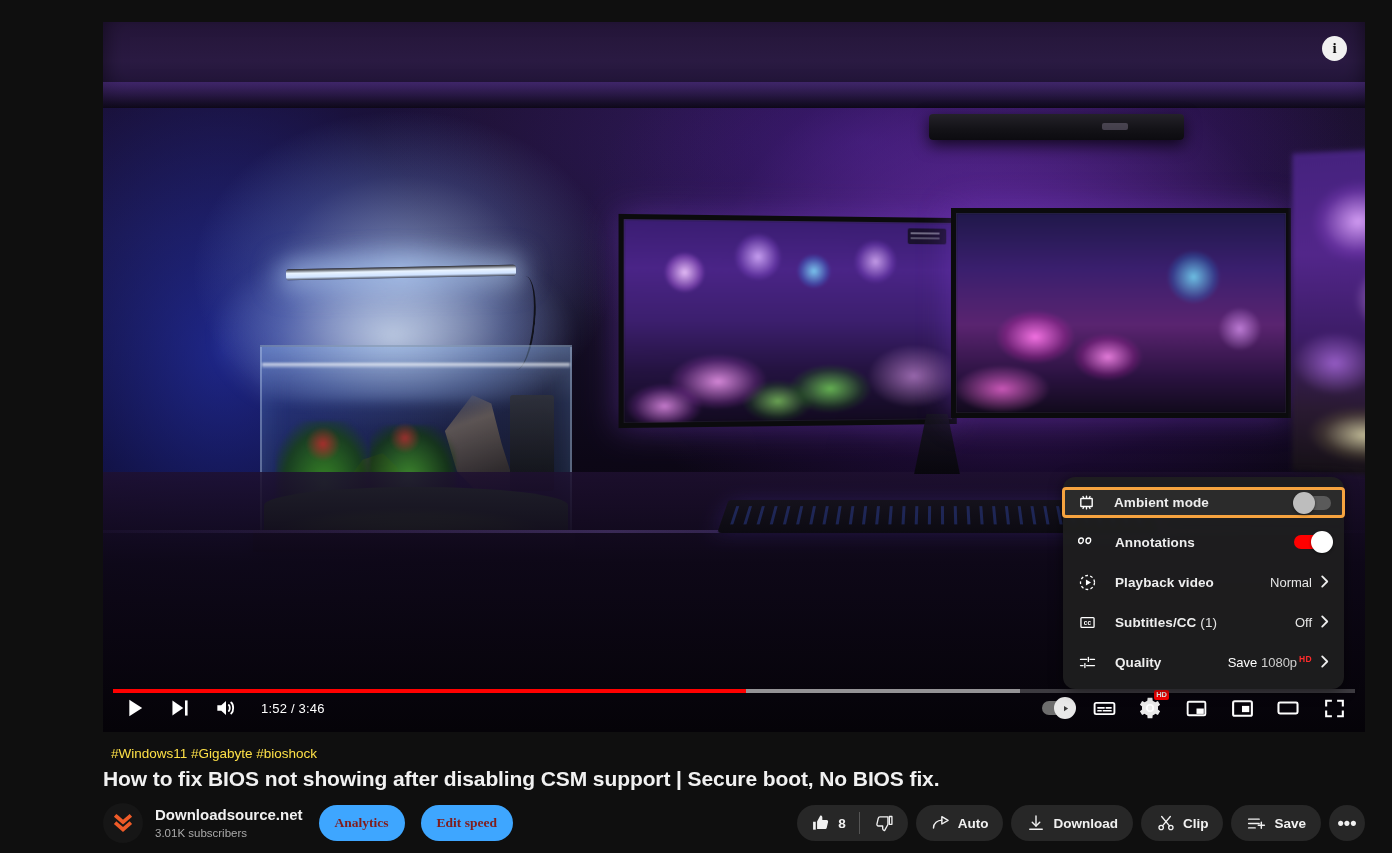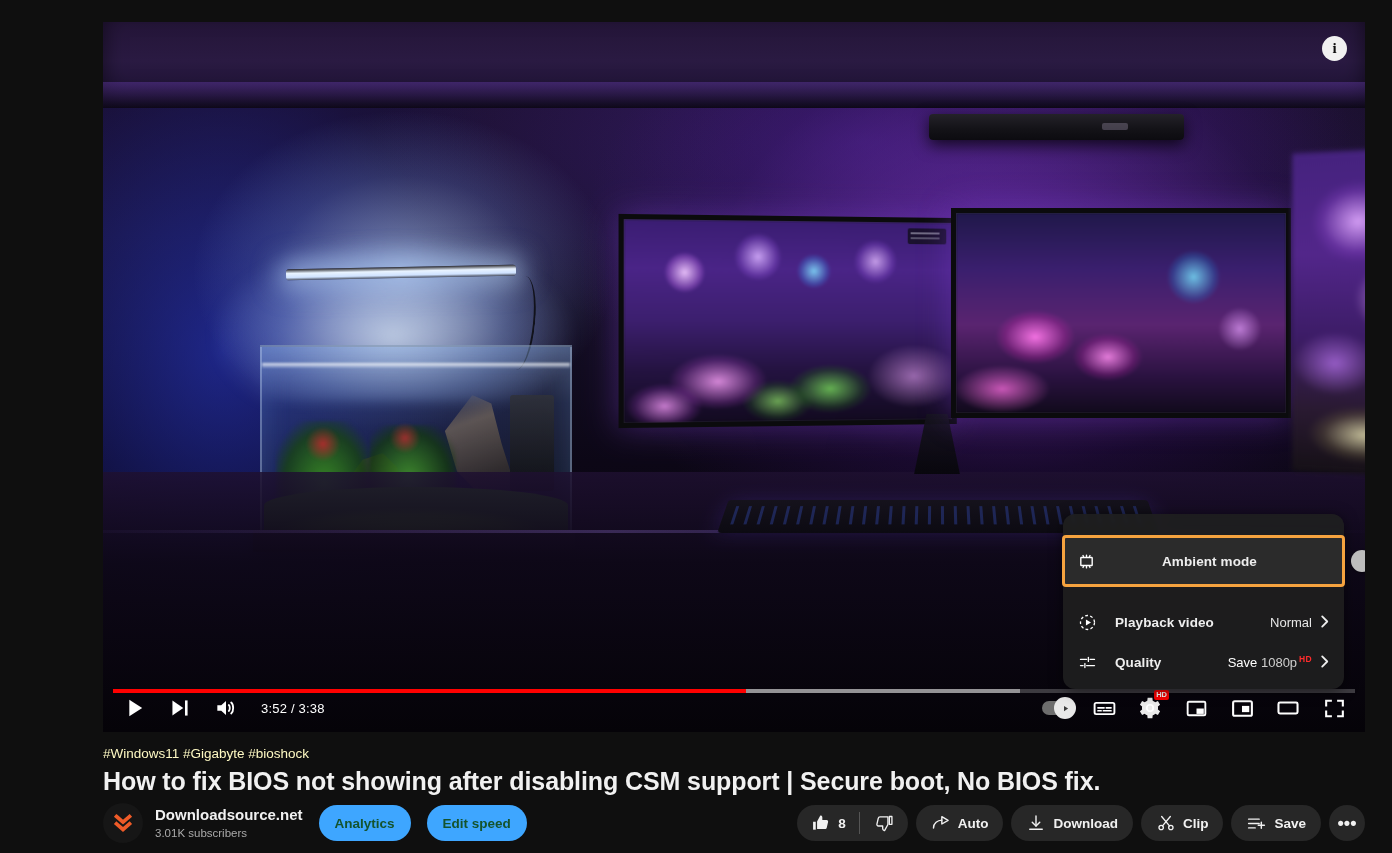--- a/index.html
+++ b/index.html
@@ -239,24 +239,23 @@
   .menu-row{
     position:relative;
     display:flex; align-items:center;
     height:40px; padding:0 14px 0 12px;
     color:#eee; cursor:pointer; box-sizing:border-box;
   }
   .menu-row.highlight{
     border:3px solid #f6a33f;
     border-radius:4px;
     background:#2b2b2b;
-    height:52px;
-    margin:15px -1px;
+    height:31px;
+    margin:4px -1px;
     padding:0 11px 0 9px;
-    gap:48px;
   }
   .menu-ico{
     width:24px; height:24px; flex:0 0 24px;
     display:flex; align-items:center; justify-content:center;
     margin-right:16px; color:#fff;
   }
   .menu-label{ font-weight:600; letter-spacing:0.1px; white-space:nowrap; }
   .menu-label .sub{ font-weight:400; color:#e4e4e4; }
   .menu-spacer{ flex:1 1 auto; }
   .menu-value{
@@ -314,44 +313,44 @@
     width:32px; height:14px; border-radius:8px; background:#6d6d6d; position:relative;
   }
   .autoplay-toggle .knob{
     position:absolute; right:-2px; top:-4px; width:22px; height:22px; border-radius:50%;
     background:#e8e8e8; display:flex; align-items:center; justify-content:center;
   }
 
   
   .meta{ position:absolute; left:103px; top:746px; width:1262px; }
   .hashtags{
-    color:#fef9c3; font-size:13.5px; margin:0 0 6px 0; cursor:pointer;
+    color:#fde047; font-size:13.5px; margin:0 0 6px 8px; cursor:pointer;
   }
   .vid-title{
-    color:#f1f1f1; font-size:25px; font-weight:700; margin:0;
+    color:#f1f1f1; font-size:21px; font-weight:700; margin:0;
     letter-spacing:-0.1px; white-space:nowrap;
   }
 
   .owner-row{
     position:absolute; left:103px; top:798px; width:1262px; height:50px;
     display:flex; align-items:center;
   }
   .avatar{
     width:40px; height:40px; border-radius:50%; background:#161616;
     display:flex; align-items:center; justify-content:center; flex:0 0 40px;
     overflow:hidden;
   }
   .chan{ margin-left:12px; }
   .chan-name{ color:#f1f1f1; font-size:15px; font-weight:700; line-height:20px; }
   .chan-subs{ color:#aaa; font-size:11.5px; line-height:16px; }
   .blue-btn{
-    background:#3ea6ff; color:#14532d; font-size:13.5px; font-weight:600;
+    background:#3ea6ff; color:#7f1d1d; font-size:13.5px; font-weight:600;
     border:none; border-radius:18px; height:36px; padding:0 16px;
     margin-left:16px; cursor:pointer; white-space:nowrap;
-    font-family:Liberation Sans, sans-serif;
+    font-family:Liberation Serif, serif;
   }
   .actions{ margin-left:auto; display:flex; align-items:center; gap:8px; }
   .pill{
     background:#272727; border-radius:18px; height:36px;
     display:flex; align-items:center; padding:0 15px;
     color:#f1f1f1; font-size:13.5px; font-weight:600; cursor:pointer;
     white-space:nowrap; gap:7px;
   }
   .pill.round{ width:36px; padding:0; justify-content:center; border-radius:50%; font-size:18px; }
   .like-group{ background:#272727; border-radius:18px; height:36px; display:flex; align-items:center; }
@@ -416,38 +415,67 @@
             <path d="M8 18.8 L8.6 17.4 M12 19.3 L12 17.7 M16 18.8 L15.4 17.4" stroke-linecap="round"></path>
           </svg>
         </span>
         <span class="menu-label">Ambient mode</span>
         <span class="menu-spacer"></span>
         <span class="toggle off">
             <span class="knob"></span>
           </span>
       </div>
 
+      <div class="menu-row">
+        <span class="menu-ico">
+          <svg width="22" height="22" viewBox="0 0 24 24" fill="none" stroke="#fff" stroke-width="1.5">
+            <path d="M5.4 13.6c-1.6 0-2.5-1.2-2.5-2.7 0-1.8 1.3-3.3 3-3.3 1.2 0 2.1 .8 2.1 2.1 0 2.1-1.3 3.9-2.6 3.9z" stroke-linejoin="round"></path>
+            <path d="M13.4 13.6c-1.6 0-2.5-1.2-2.5-2.7 0-1.8 1.3-3.3 3-3.3 1.2 0 2.1 .8 2.1 2.1 0 2.1-1.3 3.9-2.6 3.9z" stroke-linejoin="round"></path>
+          </svg>
+        </span>
+        <span class="menu-label">Annotations</span>
+        <span class="menu-spacer"></span>
+        <span class="toggle on">
+            <span class="knob"></span>
+          </span>
+      </div>
 
       <div class="menu-row">
         <span class="menu-ico">
           <svg width="21" height="21" viewBox="0 0 24 24" fill="none" stroke="#fff" stroke-width="1.5">
             <circle cx="12" cy="12" r="8" stroke-dasharray="3.2 2.6"></circle>
             <path d="M10.2 8.6 L16 12 L10.2 15.4 Z" fill="#fff" stroke="none"></path>
           </svg>
         </span>
         <span class="menu-label">Playback video</span>
         <span class="menu-spacer"></span>
         <span class="menu-value">Normal</span>
         <span class="chev">
           <svg width="11" height="15" viewBox="0 0 12 16" fill="none" stroke="#eee" stroke-width="2" stroke-linecap="round" stroke-linejoin="round">
               <path d="M3.5 2.5 L9 8 L3.5 13.5"></path>
             </svg>
         </span>
       </div>
 
+      <div class="menu-row">
+        <span class="menu-ico">
+          <svg width="21" height="21" viewBox="0 0 24 24" fill="none" stroke="#fff" stroke-width="1.5">
+            <rect x="4.5" y="6.5" width="15" height="11" rx="1"></rect>
+            <text x="12" y="15" text-anchor="middle" font-size="7.5" fill="#fff" stroke="none" font-family="Liberation Sans, sans-serif" font-weight="700">cc</text>
+          </svg>
+        </span>
+        <span class="menu-label"><span>Subtitles/CC</span> <span class="sub">(1)</span></span>
+        <span class="menu-spacer"></span>
+        <span class="menu-value">Off</span>
+        <span class="chev">
+          <svg width="11" height="15" viewBox="0 0 12 16" fill="none" stroke="#eee" stroke-width="2" stroke-linecap="round" stroke-linejoin="round">
+              <path d="M3.5 2.5 L9 8 L3.5 13.5"></path>
+            </svg>
+        </span>
+      </div>
 
       <div class="menu-row">
         <span class="menu-ico">
           <svg width="21" height="21" viewBox="0 0 24 24" fill="none" stroke="#fff" stroke-width="1.5" stroke-linecap="round">
             <path d="M4 8.5 H11 M15 8.5 H20"></path>
             <path d="M13 6.2 V10.8"></path>
             <path d="M4 15.5 H7 M11 15.5 H20"></path>
             <path d="M9 13.2 V17.8"></path>
           </svg>
         </span>
@@ -479,21 +507,21 @@
             <rect x="16.6" y="5" width="2.4" height="14"></rect>
           </svg>
       </div>
       <div class="ctl">
         <svg width="26" height="26" viewBox="0 0 24 24" fill="none">
           <path d="M4 9.4 H7.6 L12 5.6 V18.4 L7.6 14.6 H4 Z" fill="#fff"></path>
           <path d="M14.6 9.2 C15.8 10.2 15.8 13.8 14.6 14.8" stroke="#fff" stroke-width="1.7" stroke-linecap="round"></path>
           <path d="M16.8 6.9 C19.2 8.8 19.2 15.2 16.8 17.1" stroke="#fff" stroke-width="1.7" stroke-linecap="round"></path>
         </svg>
       </div>
-      <div class="time">3:52 / 3:38</div>
+      <div class="time">1:52 / 3:46</div>
 
       <div class="ctl">
         <span class="autoplay-toggle">
           <span class="knob">
             <svg width="9" height="9" viewBox="0 0 24 24" fill="#3a3a3a">
                 <path d="M8 5 L19 12 L8 19 Z"></path>
               </svg>
           </span>
         </span>
       </div>

